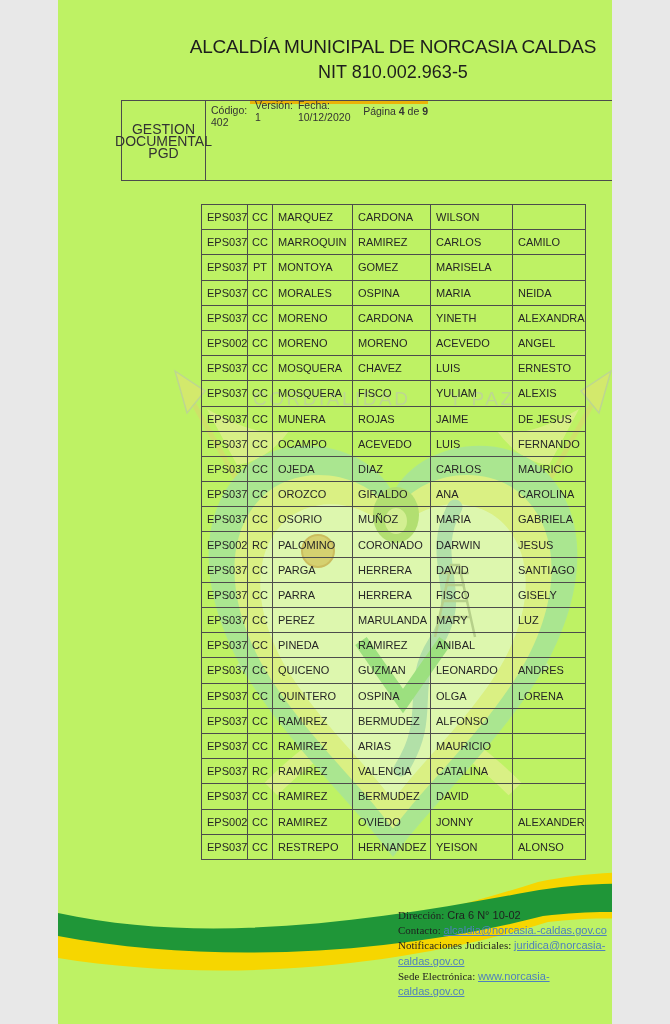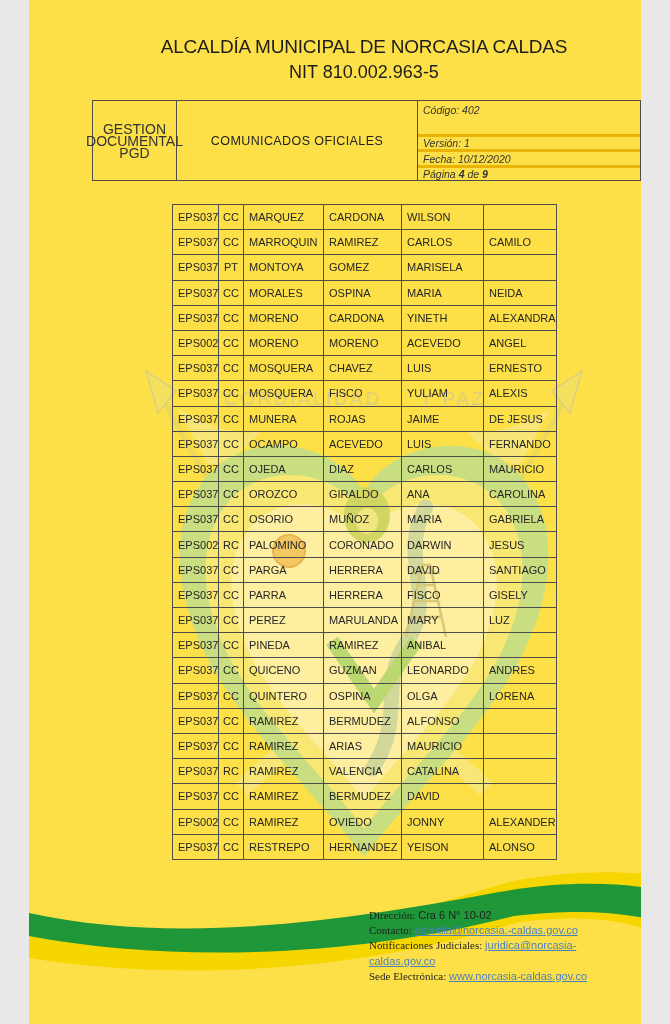--- a/index.html
+++ b/index.html
@@ -1,38 +1,38 @@
 <!DOCTYPE html>
 <html><head>
 <meta charset="utf-8">
 <style>
   html,body{margin:0;padding:0;background:#e8e8e8;}
   .page{
-    position:relative;width:612px;height:1024px;margin:0 auto;
-    background:#fde047;overflow:hidden;
+    position:relative;width:554px;height:1024px;margin:0 auto;
+    background:#bef264;overflow:hidden;
     font-family:"Liberation Sans",sans-serif;color:#2b2b2b;
   }
   
   .title-block{position:absolute;top:34px;left:0;width:670px;text-align:center;}
   .title-line1{font-size:19px;letter-spacing:-0.2px;color:#1d1d1d;line-height:26px;}
   .title-line2{font-size:18px;color:#1d1d1d;line-height:25px;}
   
   .doc-box{
     position:absolute;left:63px;top:100px;width:549px;height:81px;
     border:1px solid #4c4c4c;display:flex;box-sizing:border-box;
   }
   .doc-box-left{
     width:84px;border-right:1px solid #4c4c4c;display:flex;align-items:center;justify-content:center;
     font-size:14px;text-align:center;white-space:pre-line;line-height:12px;color:#333;box-sizing:border-box;
   }
   .doc-box-center{
     flex:1;border-right:1px solid #4c4c4c;display:flex;align-items:center;justify-content:center;
     font-size:12.5px;letter-spacing:.4px;color:#222;box-sizing:border-box;
   }
-  .doc-box-right{width:222px;display:flex;flex-direction:column;box-sizing:border-box;font-style:italic;}
+  .doc-box-right{width:222px;display:flex;flex-direction:row;box-sizing:border-box;}
   .doc-meta{
     font-size:10.5px;color:#333;padding:1px 0 0 5px;box-sizing:border-box;
     border-top:3px solid #eab308;height:15.5px;display:flex;align-items:center;
   }
   .doc-meta.first{border-top:none;height:34px;align-items:flex-start;padding-top:3px;}
   .doc-meta b{margin:0 0 0 0;}
   .doc-meta .sp{white-space:pre;}
   
   .watermark{position:absolute;left:105px;top:365px;width:460px;height:510px;opacity:.5;z-index:1;}
   
@@ -60,21 +60,20 @@
 
   <div class="title-block">
     <div class="title-line1">ALCALDÍA MUNICIPAL DE NORCASIA CALDAS</div>
     <div class="title-line2">NIT 810.002.963-5</div>
   </div>
 
   <div class="doc-box">
     <div class="doc-box-left">GESTION
 DOCUMENTAL
 PGD</div>
-    <div class="doc-box-center">COMUNICADOS OFICIALES</div>
     <div class="doc-box-right">
       <div class="doc-meta first">Código: 402</div>
       <div class="doc-meta">Versión: 1</div>
       <div class="doc-meta">Fecha: 10/12/2020</div>
       <div class="doc-meta">
           <span class="sp">Página </span>
           <b>4</b>
           <span class="sp"> de </span>
           <b>9</b>
         </div>

